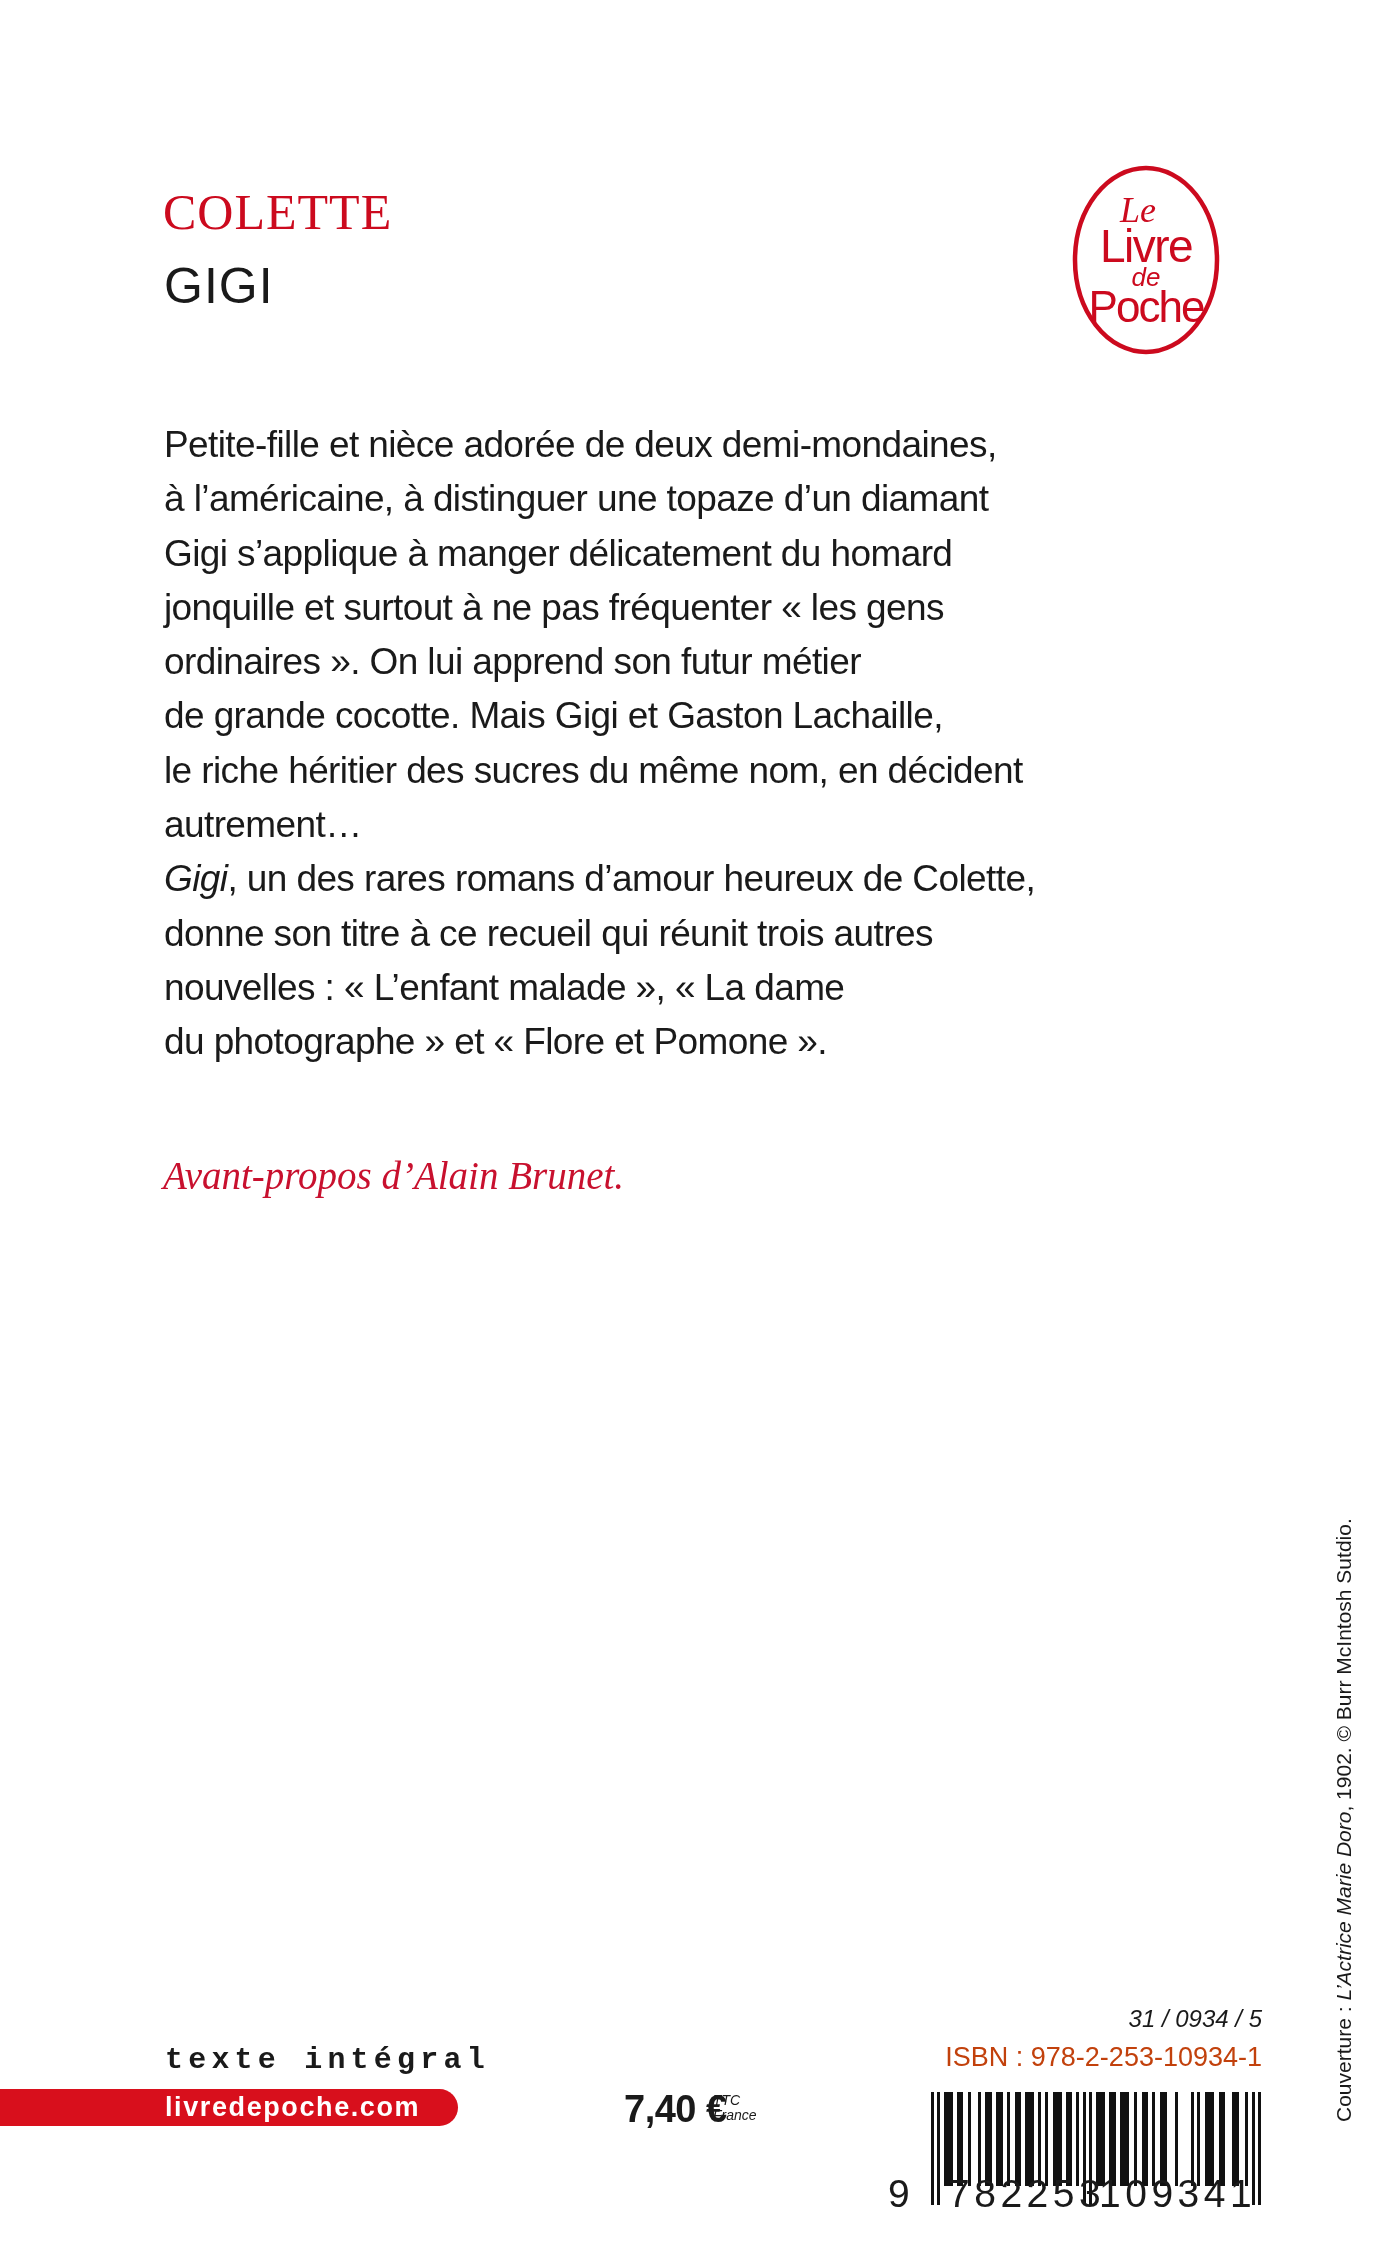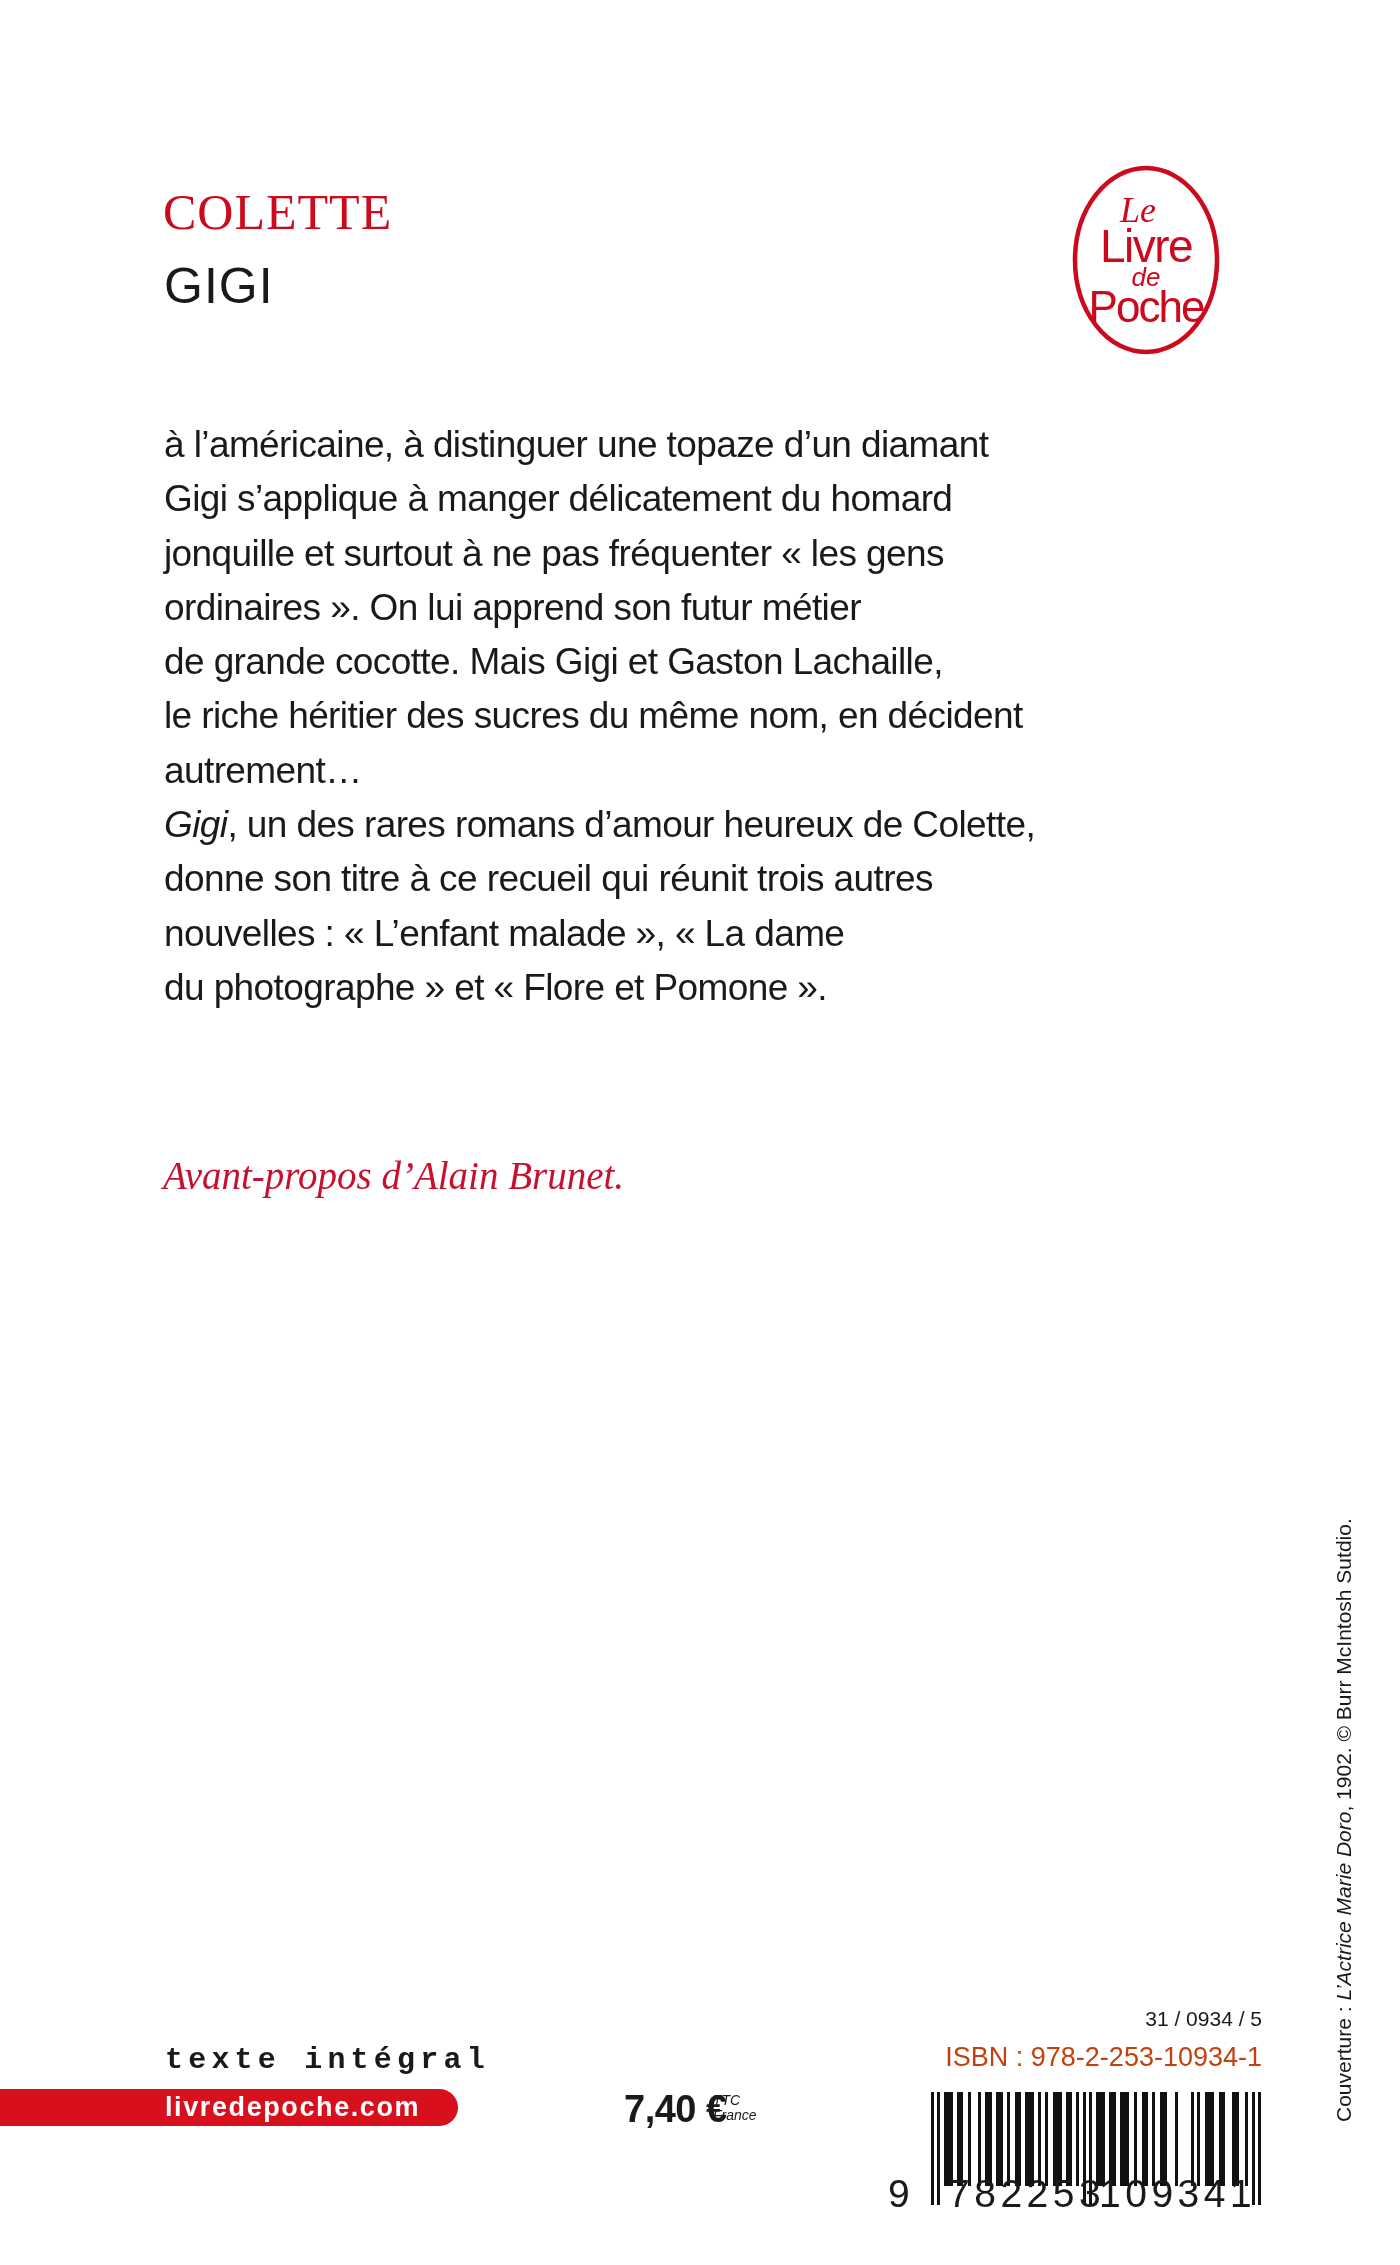--- a/index.html
+++ b/index.html
@@ -80,22 +80,23 @@
     }
     #price-note {
       left: 713px; top: 2093px;
       font-size: 14px; line-height: 15px; color: #1a1a1a; font-style: italic;
     }
     #price-note span { display: block; }
 
     
     #code {
       right: 138px; top: 2004px;
-      font-size: 21px; line-height: 30px; color: #1a1a1a; white-space: nowrap;
+      font-size: 24px; line-height: 30px; color: #1a1a1a; white-space: nowrap;
       text-align: right;
+      font-style: italic;
     }
     #isbn {
       right: 138px; top: 2042px;
       font-size: 27px; line-height: 30px; color: #c2410c; white-space: nowrap;
       text-align: right;
     }
 
     
     #barcode { left: 880px; top: 2088px; width: 390px; height: 130px; }
     #barcode svg { display: block; }
@@ -112,20 +113,21 @@
   <svg width="148" height="190" viewBox="0 0 148 190">
     <ellipse cx="74" cy="95" rx="71" ry="92" fill="#ffffff" stroke="#cc0a1e" stroke-width="4.5"></ellipse>
     <text x="66" y="57" text-anchor="middle" font-family="Liberation Serif, DejaVu Serif, serif" font-style="italic" font-size="36" fill="#cc0a1e">Le</text>
     <text x="74" y="97" text-anchor="middle" font-family="Liberation Sans, DejaVu Sans, sans-serif" font-size="46" fill="#cc0a1e" letter-spacing="-1.5">Livre</text>
     <text x="74" y="121" text-anchor="middle" font-family="Liberation Sans, DejaVu Sans, sans-serif" font-style="italic" font-size="26" fill="#cc0a1e">de</text>
     <text x="74" y="157" text-anchor="middle" font-family="Liberation Sans, DejaVu Sans, sans-serif" font-size="44" fill="#cc0a1e" letter-spacing="-2">Poche</text>
   </svg>
 </div>
 
 <div id="blurb" class="abs">
+  <span class="line">Petite-fille et nièce adorée de deux demi-mondaines,</span>
   <span class="line">à l’américaine, à distinguer une topaze d’un diamant</span>
   <span class="line">Gigi s’applique à manger délicatement du homard</span>
   <span class="line">jonquille et surtout à ne pas fréquenter « les gens</span>
   <span class="line">ordinaires ». On lui apprend son futur métier</span>
   <span class="line">de grande cocotte. Mais Gigi et Gaston Lachaille,</span>
   <span class="line">le riche héritier des sucres du même nom, en décident</span>
   <span class="line">autrement…</span>
   <span class="line"><span class="it">Gigi</span><span>, un des rares romans d’amour heureux de Colette,</span></span>
   <span class="line">donne son titre à ce recueil qui réunit trois autres</span>
   <span class="line">nouvelles : « L’enfant malade », « La dame</span>

